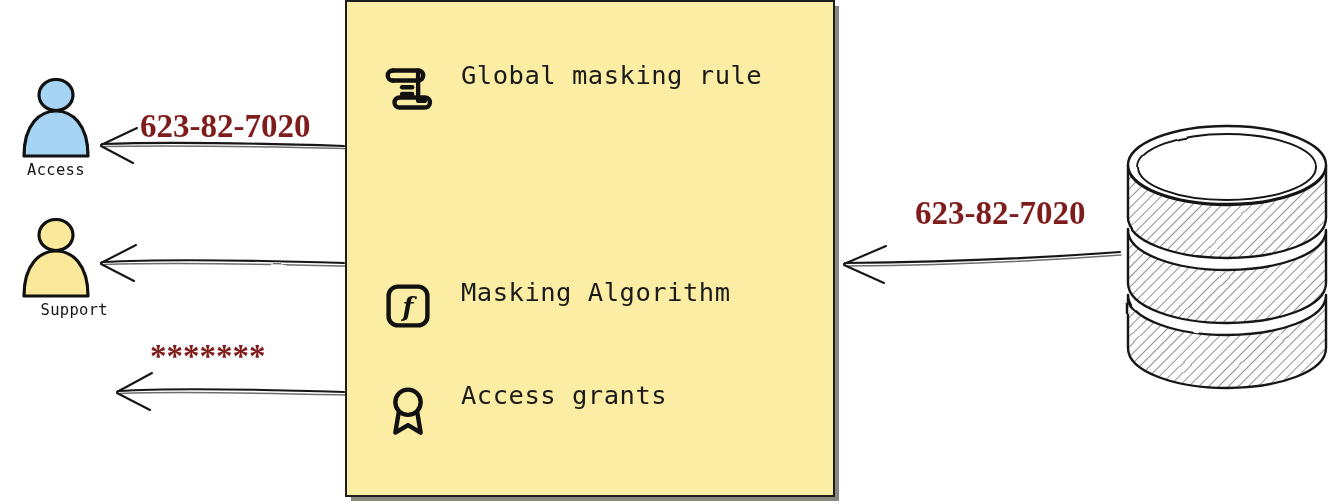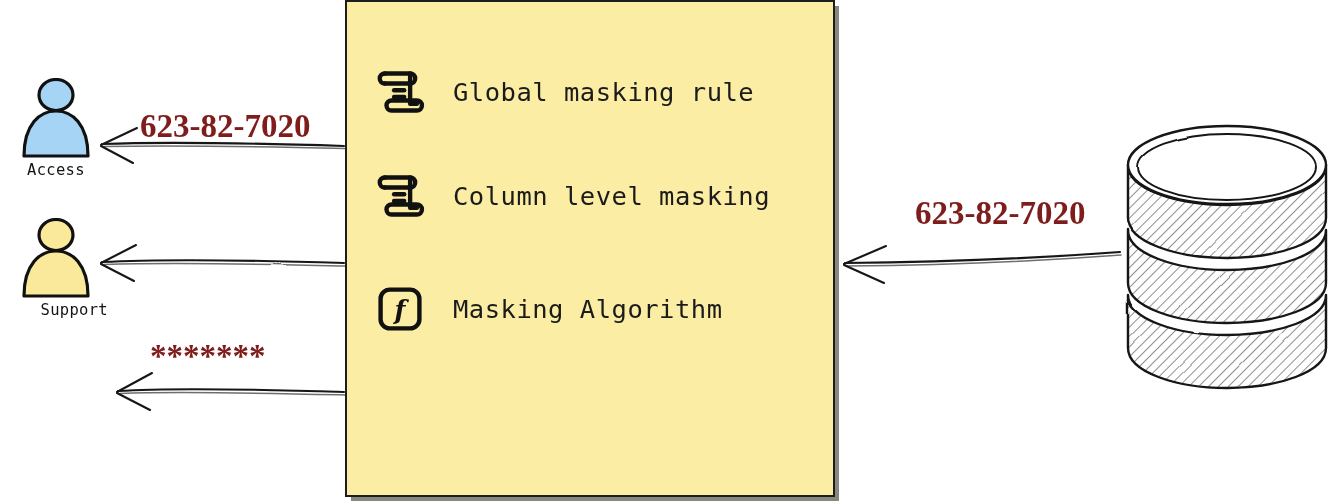--- a/index.html
+++ b/index.html
@@ -31,23 +31,23 @@
     top: 0px;
     width: 490px;
     height: 497px;
     background: #fbeda3;
     border: 2.2px solid #1d1d1d;
     box-sizing: border-box;
     box-shadow: 5px 5px 0 -1px rgba(40,38,20,0.55);
   }
   .policy-row {
     position: absolute;
-    left: 26px;
+    left: 34px;
     display: flex;
-    align-items: center;
+    align-items: flex-start;
     gap: 26px;
     height: 64px;
   }
   .policy-row .ico {
     width: 54px;
     height: 58px;
     flex: 0 0 54px;
     display: block;
   }
   .policy-row .ptext {
@@ -157,42 +157,38 @@
           <path d="M44 10 a6 6 0 0 1 0 12 h-30"></path>
           <path d="M14 10 a6 6 0 0 0 0 12"></path>
           <path d="M22 54 h30 a6 6 0 0 0 0 -12 h-30 a6 6 0 0 0 0 12 z"></path>
           <path d="M25 30 h12"></path>
           <path d="M25 38 h12"></path>
         </g>
       </svg>
       <span class="ptext">Global masking rule</span>
     </div>
 
-    <div class="policy-row" id="prow1">
-      <svg class="ico" viewBox="0 0 64 64" xmlns="http://www.w3.org/2000/svg">
-        <g fill="none" stroke="#111111" stroke-width="5.2" stroke-linecap="round" stroke-linejoin="round">
-          <path d="M14 10 h30 v36 h8"></path>
-          <path d="M44 10 a6 6 0 0 1 0 12 h-30"></path>
-          <path d="M14 10 a6 6 0 0 0 0 12"></path>
-          <path d="M22 54 h30 a6 6 0 0 0 0 -12 h-30 a6 6 0 0 0 0 12 z"></path>
-          <path d="M25 30 h12"></path>
-          <path d="M25 38 h12"></path>
-        </g>
-      </svg>
-      <span class="ptext">Column level masking</span>
-    </div>
 
     <div class="policy-row" id="prow2">
       <svg class="ico" viewBox="0 0 64 64" xmlns="http://www.w3.org/2000/svg">
         <rect x="9" y="9" width="46" height="46" rx="11" ry="11" fill="none" stroke="#111111" stroke-width="5.2"></rect>
         <text x="32" y="44" text-anchor="middle" font-family="DejaVu Serif, Liberation Serif, serif" font-size="30" font-style="italic" font-weight="bold" fill="#111111">f</text>
       </svg>
       <span class="ptext">Masking Algorithm</span>
     </div>
 
+    <div class="policy-row" id="prow3">
+      <svg class="ico" viewBox="0 0 64 64" xmlns="http://www.w3.org/2000/svg">
+        <g fill="none" stroke="#111111" stroke-width="5.2" stroke-linecap="round" stroke-linejoin="round">
+          <circle cx="32" cy="24" r="15"></circle>
+          <path d="M21 36 L17 60 L32 51 L47 60 L43 36"></path>
+        </g>
+      </svg>
+      <span class="ptext">Access grants</span>
+    </div>
   </div>
 
   <div class="actor" id="actor0">
     <svg width="100" height="82" viewBox="0 0 100 82" xmlns="http://www.w3.org/2000/svg">
       <ellipse cx="50" cy="17" rx="17" ry="15.5" fill="#A6D4F5" stroke="#111111" stroke-width="3.2"></ellipse>
       <path d="M18 78 C 18 46 34 33 50 33 C 66 33 82 46 82 78 Z" fill="#A6D4F5" stroke="#111111" stroke-width="3.2" stroke-linejoin="round"></path>
     </svg>
     <div class="aname">Access</div>
   </div>
 

